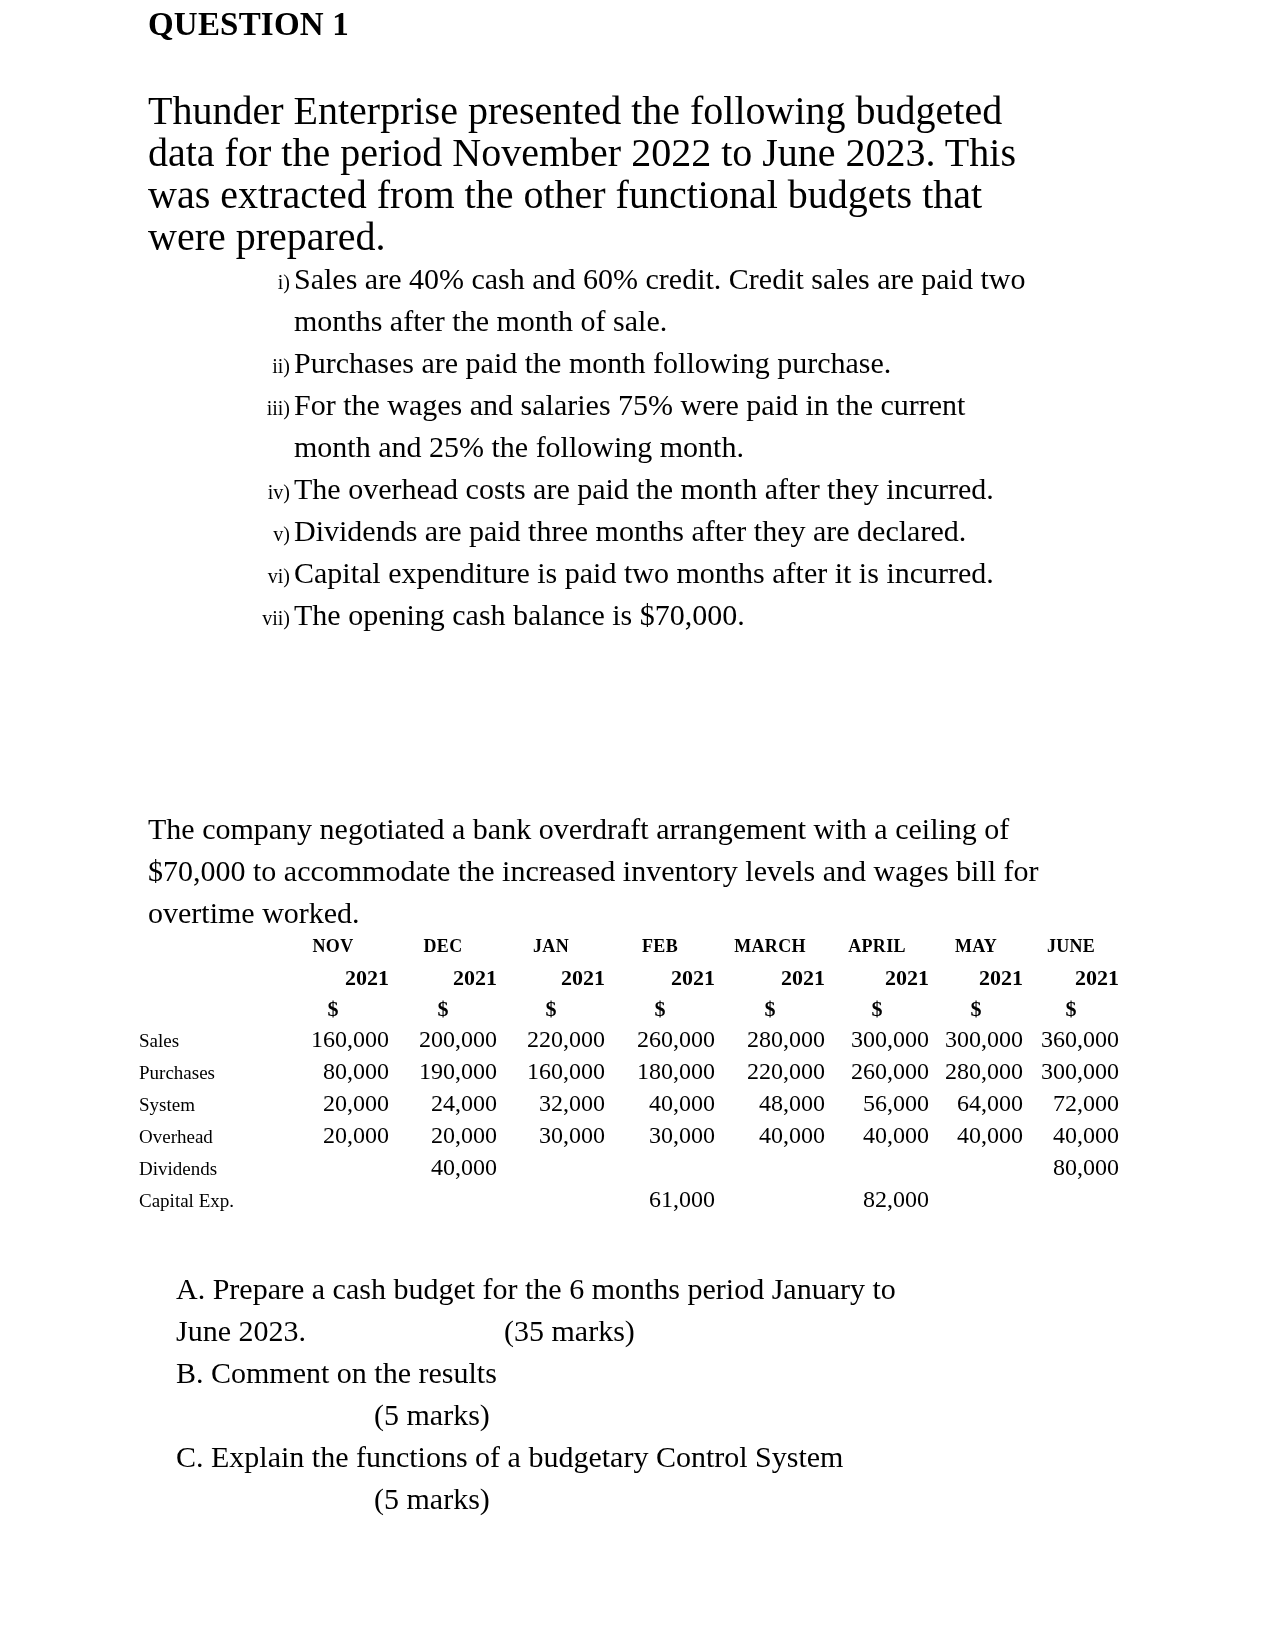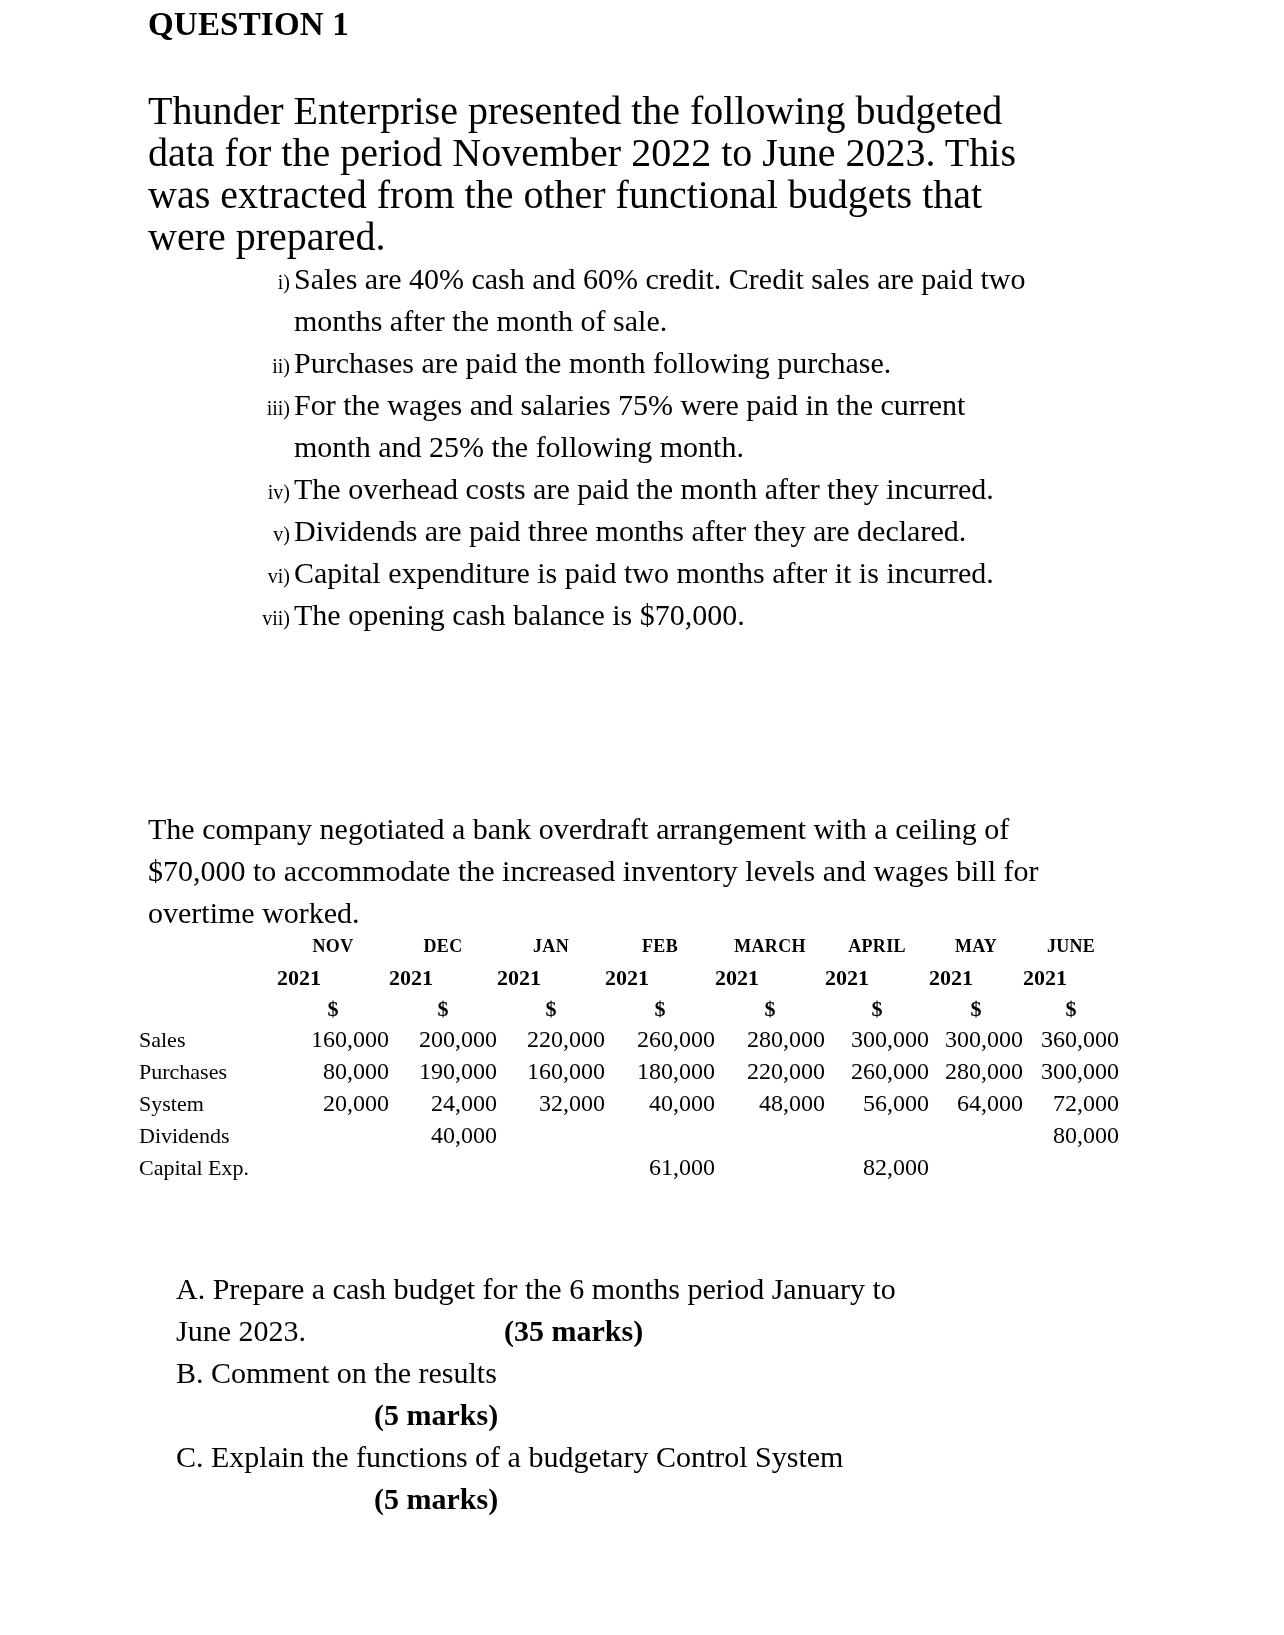--- a/index.html
+++ b/index.html
@@ -98,33 +98,33 @@
     vertical-align: baseline;
     white-space: nowrap;
   }
   .budget-table th {
     font-weight: bold;
   }
   .budget-table .rowlabel {
     text-align: left;
     padding-right: 8px;
     width: 130px;
-    font-size: 22px;
+    font-size: 19px;
   }
   .budget-table .num {
     text-align: right;
     font-size: 24px;
   }
   .budget-table .hd {
     text-align: center;
     font-size: 18px;
     letter-spacing: 0.3px;
   }
   .budget-table .hd-year {
-    text-align: left;
+    text-align: right;
     font-size: 22px;
   }
   .budget-table .hd-cur {
     text-align: center;
     font-size: 22px;
     font-weight: bold;
   }
   .budget-table tr.r-head th { height: 30px; }
   .budget-table tr.r-year th { height: 30px; }
   .budget-table tr.r-cur  td { height: 31px; }
@@ -144,21 +144,21 @@
   .questions {
     position: absolute;
     left: 148px;
     top: 1268px;
     width: 912px;
     font-size: 30px;
     line-height: 42px;
   }
   .questions .qline { white-space: pre-wrap; margin-left: 28px; }
   .questions .marks {
-    font-weight: bold;
+    font-weight: normal;
     text-align: right;
   }
   .indent-marks {
     padding-left: 198px;
   }
   .indent-marks-b {
     padding-left: 198px;
   }
 </style>
 </head>
@@ -268,20 +268,31 @@
         <td class="num">20,000</td>
         <td class="num">24,000</td>
         <td class="num">32,000</td>
         <td class="num">40,000</td>
         <td class="num">48,000</td>
         <td class="num">56,000</td>
         <td class="num">64,000</td>
         <td class="num">72,000</td>
       </tr>
 
+      <tr class="r-data">
+        <td class="rowlabel">Overhead</td>
+        <td class="num">20,000</td>
+        <td class="num">20,000</td>
+        <td class="num">30,000</td>
+        <td class="num">30,000</td>
+        <td class="num">40,000</td>
+        <td class="num">40,000</td>
+        <td class="num">40,000</td>
+        <td class="num">40,000</td>
+      </tr>
 
       <tr class="r-data">
         <td class="rowlabel">Dividends</td>
         <td class="num"></td>
         <td class="num">40,000</td>
         <td class="num"></td>
         <td class="num"></td>
         <td class="num"></td>
         <td class="num"></td>
         <td class="num"></td>

